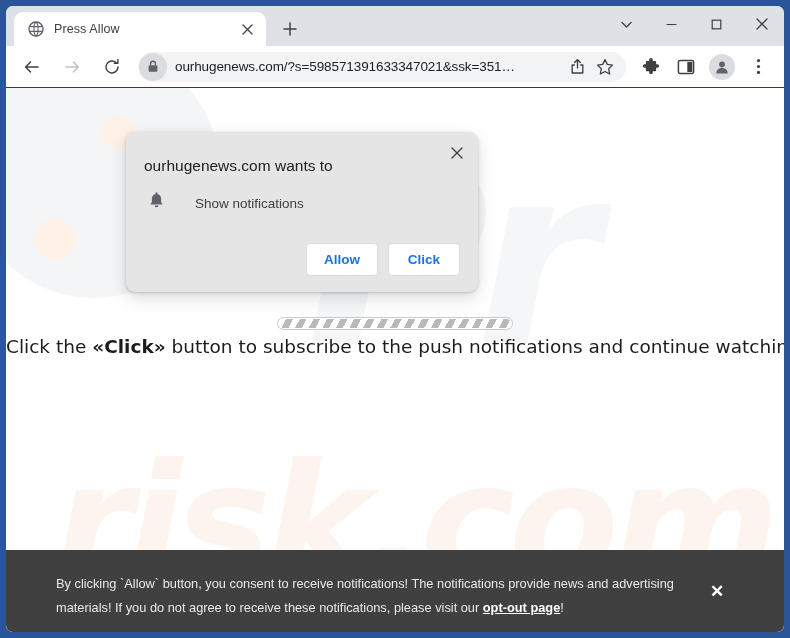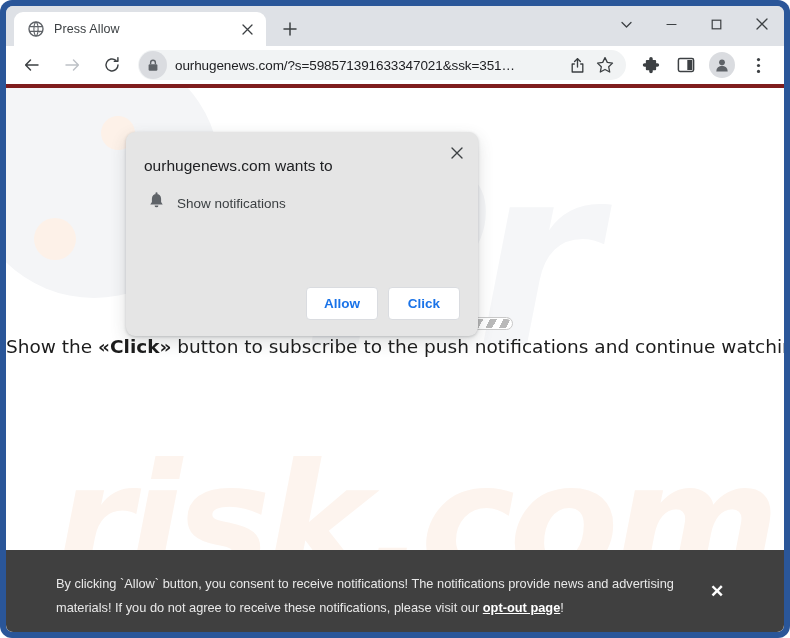--- a/index.html
+++ b/index.html
@@ -12,21 +12,21 @@
     font-family: "Liberation Sans", sans-serif;
   }
 
   
   .window-frame {
     position: relative;
     width: 790px;
     height: 638px;
     background: #2a5699;
     padding: 6px 6px 6px 6px;
-    border-radius: 12px;
+    border-radius: 0;
   }
 
   .window-inner {
     position: relative;
     width: 778px;
     height: 626px;
     border-radius: 7px;
     overflow: hidden;
     background: #dee1e6;
     display: flex;
@@ -100,21 +100,21 @@
 
   
   .toolbar {
     height: 42px;
     background: #ffffff;
     display: flex;
     align-items: center;
     padding: 0 8px 0 6px;
     gap: 0;
     flex: 0 0 auto;
-    border-bottom: 4px solid #7f1d1d;
+    border-bottom: 1px solid #7f1d1d;
   }
 
   .nav-btn {
     width: 32px; height: 32px;
     margin: 0 4px;
     display: flex; align-items: center; justify-content: center;
     border-radius: 50%;
     flex: 0 0 auto;
   }
 
@@ -312,21 +312,21 @@
   .perm-title {
     font-size: 15.5px;
     color: #202124;
     padding: 6px 44px 0 18px;
     line-height: 1.35;
   }
 
   .perm-row {
     display: flex;
     align-items: center;
-    gap: 12px;
+    gap: 30px;
     padding: 15px 18px 0 22px;
   }
   .perm-row-label {
     font-size: 13.5px;
     color: #3c4043;
   }
 
   .perm-actions {
     display: flex;
     justify-content: flex-end;
@@ -340,21 +340,20 @@
     border-radius: 4px;
     background: #ffffff;
     color: #1a73e8;
     font-family: "Liberation Sans", sans-serif;
     font-size: 13.5px;
     font-weight: 600;
     display: flex;
     align-items: center;
     justify-content: center;
     padding: 0 14px;
-    margin-top: 44px;
   }
 </style>
 </head>
 <body>
 
 <div class="window-frame">
   <div class="window-inner">
 
     <div class="tab-strip">
 
@@ -490,21 +489,21 @@
         <div class="wm-text wm-risk">risk.com</div>
       </div>
 
       <div class="page-content">
 
         <div class="progress-wrap">
           <div class="progress-bar"></div>
         </div>
 
         <div class="headline">
-          <span>Show the </span><b>«Click»</b><span> button to subscribe to the push notifications and continue watching</span>
+          <span>Click the </span><b>«Click»</b><span> button to subscribe to the push notifications and continue watching</span>
         </div>
 
         <div class="perm-dialog">
           <div class="perm-close">
             <svg width="14" height="14" viewBox="0 0 14 14">
               <path d="M2 2 L12 12 M12 2 L2 12" stroke="#3c4043" stroke-width="1.35" stroke-linecap="round"></path>
             </svg>
           </div>
 
           <div class="perm-title">ourhugenews.com wants to</div>

